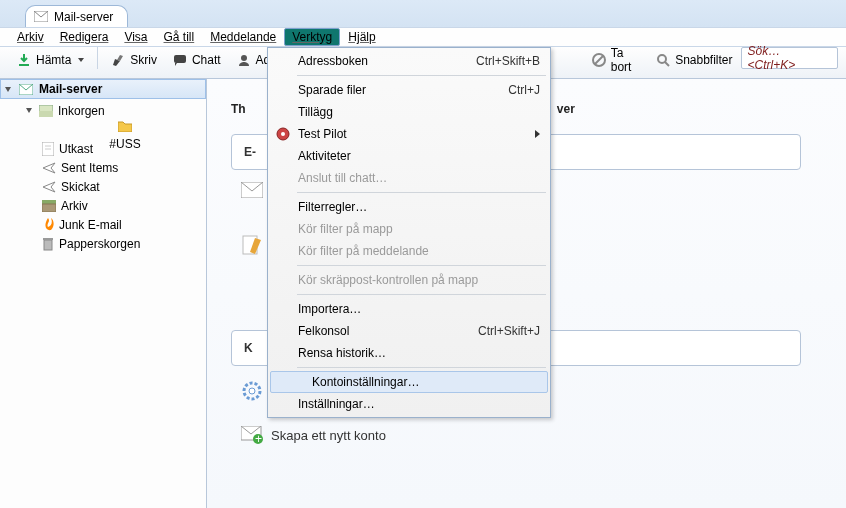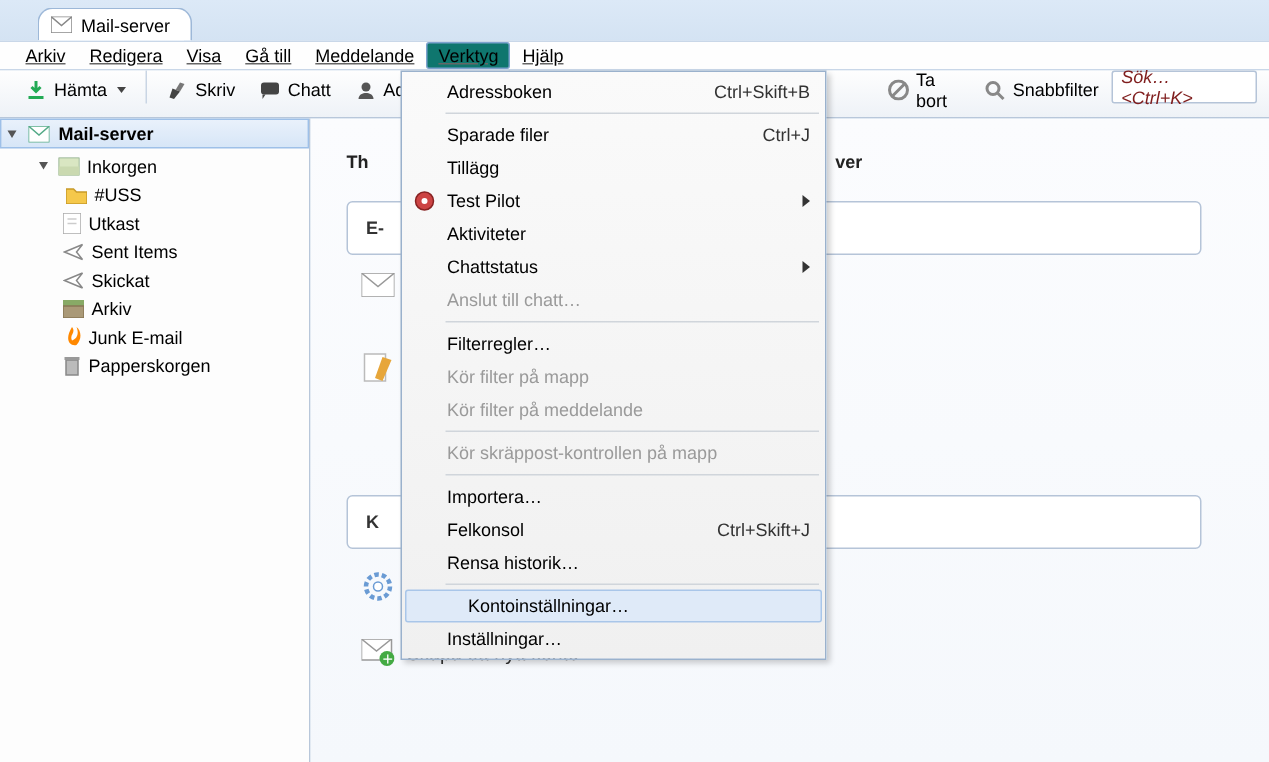--- a/index.html
+++ b/index.html
@@ -18,21 +18,21 @@
   .drop { width:0;height:0;border-left:3px solid transparent;border-right:3px solid transparent;border-top:4px solid #444;margin-left:2px;}
   .tsep { width:1px; height:22px; background:#c9d5e4; margin:0 5px; }
   .search { margin-left:auto; margin-right:8px; width:110px; height:22px; border:1px solid #b5c4d8; border-radius:2px; padding:0 6px; color:#7f1d1d; font-style:italic; background:#fff; display:flex; align-items:center;}
   
   .main { display:flex; height:calc(508px - 27px - 20px - 32px); }
   .sidebar { width:207px; background:#fdfdfd; border-right:1px solid #b8c7da; }
   .acct { height:20px; background:linear-gradient(#e9f1fb,#d7e6f7); border:1px solid #9ec0e8; display:flex; align-items:center; gap:6px; padding-left:4px; font-weight:bold; }
   .tree { padding:2px 0 0 0; }
   .trow { height:19px; display:flex; align-items:center; gap:5px; padding-left:8px; cursor:default;}
   .trow.indent { padding-left:26px; }
-  .trow.indent2 { padding-left:44px; }
+  .trow.indent2 { padding-left:44px;flex-direction:column; }
   .tw { width:0;height:0;border-left:3px solid transparent;border-right:3px solid transparent;border-top:5px solid #555; margin-right:2px;}
   .content { flex:1; background:linear-gradient(#fbfcfe,#f5f8fc); padding:16px 24px; position:relative; }
   .heading { font-size:20px; font-weight:bold; color:#222; margin-bottom:16px; }
   .bigbox { width:570px; height:36px; border:1px solid #b5c4d8; border-radius:4px; background:#fff; display:flex; align-items:center; padding-left:12px; font-size:16px; font-weight:bold; color:#333; margin-top:4px; }
   .circleimg { width:22px; height:22px; margin:4px 0 0 10px; }
   .stub { font-size:13px; color:#333; margin-top:6px; margin-left:42px; }
   
   .dmenu { position:absolute; left:267px; top:47px; width:284px; background:linear-gradient(#fafafa,#f0f0f0); border:1px solid #9ab1cc; box-shadow:2px 2px 4px rgba(0,0,0,.2); padding:2px; z-index:50; }
   .dmenu .row { height:22px; display:flex; align-items:center; padding-left:28px; padding-right:8px; cursor:default; position:relative; }
   .dmenu .row.hl { background:#dfeaf8; border:1px solid #a9c6e9; border-radius:2px; padding-left:41px; }
@@ -292,24 +292,20 @@
           <circle cx="8" cy="8" r="6" fill="#c44" stroke="#822"></circle>
           <circle cx="8" cy="8" r="2" fill="#fff"></circle>
         </svg>
       </span>
     <span>Test Pilot</span>
     <span class="arr"></span>
   </div>
   <div class="row">
     <span>Aktiviteter</span>
   </div>
-  <div class="row">
-    <span>Chattstatus</span>
-    <span class="arr"></span>
-  </div>
   <div class="row dis">
     <span>Anslut till chatt…</span>
   </div>
   <div class="sep"></div>
   <div class="row">
     <span>Filterregler…</span>
   </div>
   <div class="row dis">
     <span>Kör filter på mapp</span>
   </div>

